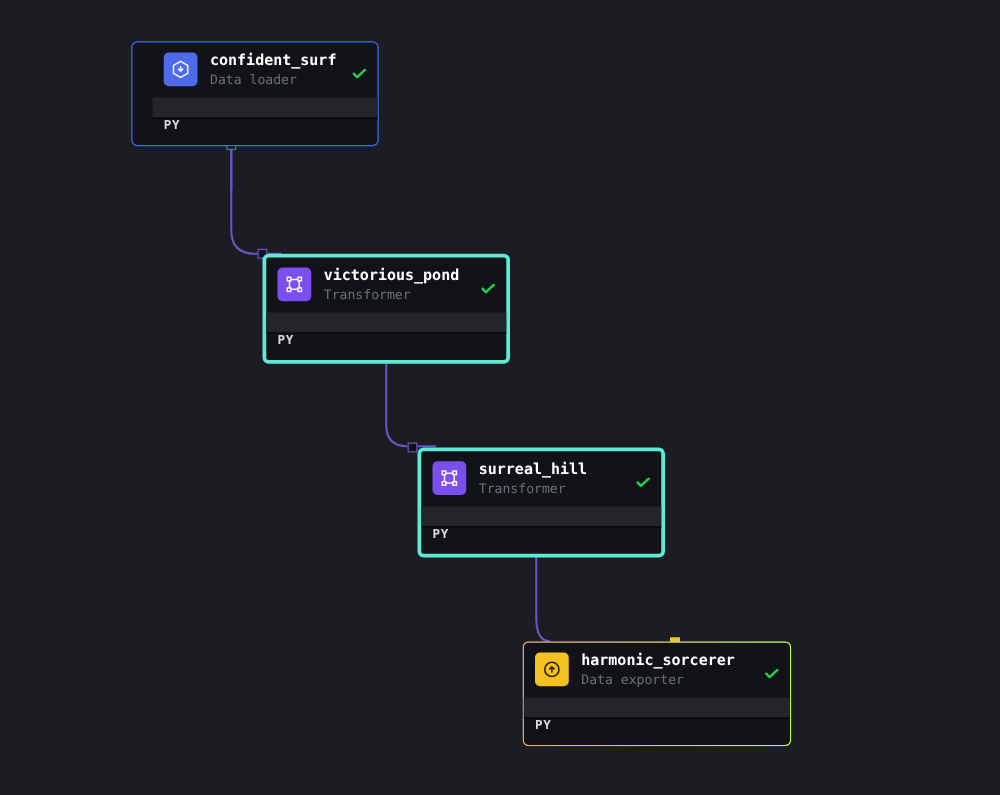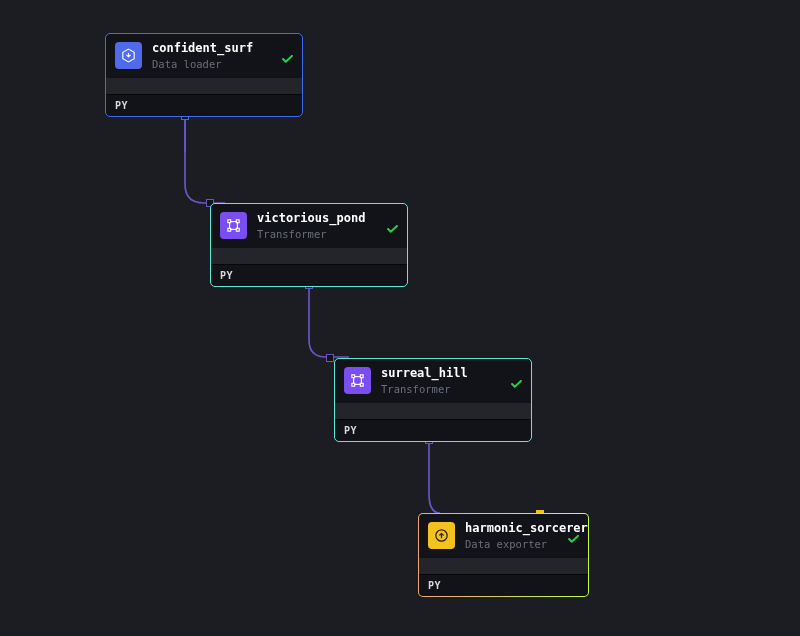--- a/index.html
+++ b/index.html
@@ -15,22 +15,22 @@
     
     .node {
       position:absolute; width:198px; border-radius:5px;
       background:#121318;
       display:flex; flex-direction:column;
     }
     .node::before {
       content:""; position:absolute; inset:0; border-radius:5px;
       pointer-events:none;
     }
-    .node.loader      { border:1px solid #3d6cf4; }
-    .node.transformer { border:1px solid #5eead4; }
+    .node.loader      { border:1px solid #3d6cf4;padding-left:16px; }
+    .node.transformer { border:3px solid #5eead4; }
     .node.exporter    { border:1px solid #bfff4a; border-radius:5px; }
     .node.exporter {
       border:1.5px solid transparent;
       border-radius:5px;
       background:
         linear-gradient(#121318,#121318) padding-box,
         linear-gradient(90deg,#f0a878,#bfff4a) border-box;
     }
 
     .node-head {
@@ -50,21 +50,21 @@
     .ttl  { color:#fff; font-size:12px; font-weight:700; }
     .stl  { color:#6a6f79; font-size:10.5px; margin-top:2px; }
     .check { position:absolute; right:9px; top:14px; }
     .check svg { width:11px; height:8px; stroke:#27cc4b; stroke-width:2.3; fill:none; stroke-linecap:round; stroke-linejoin:round; }
 
     .node-mid {
       height:16px; background:#23252b;
     }
     .node-bot {
       height:22px; border-top:1px solid #070708;
-      display:flex; align-items:center; padding:0 9px;
+      display:flex; padding:0 9px;
     }
     .py-badge { color:#d9dae0; font-size:10px; font-weight:600; letter-spacing:.5px; }
 
     
     .port {
       position:absolute; width:8px; height:8px; background:#121318;
       transform:translate(-50%,-50%);
     }
     .port.blue   { border:1.5px solid #3d6cf4; }
     .port.purple { border:1.5px solid #6b53c1; }
@@ -154,21 +154,21 @@
       <span class="check"><svg viewBox="0 0 12 9">
             <path d="M1 4.5 L4 7.5 L11 1"></path>
           </svg></span>
     </div>
     <div class="node-mid"></div>
     <div class="node-bot">
       <span class="py-badge">PY</span>
     </div>
   </div>
 
-  <div class="node exporter" style="left:418px;top:513px;width:171px">
+  <div class="node exporter" style="left:418px;top:513px;width:215px">
     <div class="node-head">
       <div class="icon-box yellow">
         <svg viewBox="0 0 24 24" fill="none" stroke="#2d2405" stroke-width="1.8" stroke-linecap="round" stroke-linejoin="round">
             <circle cx="12" cy="12" r="8"></circle>
             <path d="M12 15 L12 9 M9.5 11.5 L12 9 L14.5 11.5"></path>
           </svg>
       </div>
       <div class="titles">
         <span class="ttl">harmonic_sorcerer</span>
         <span class="stl">Data exporter</span>

